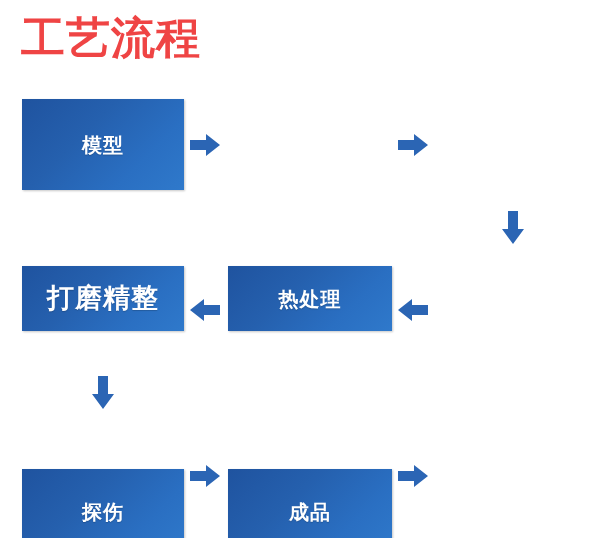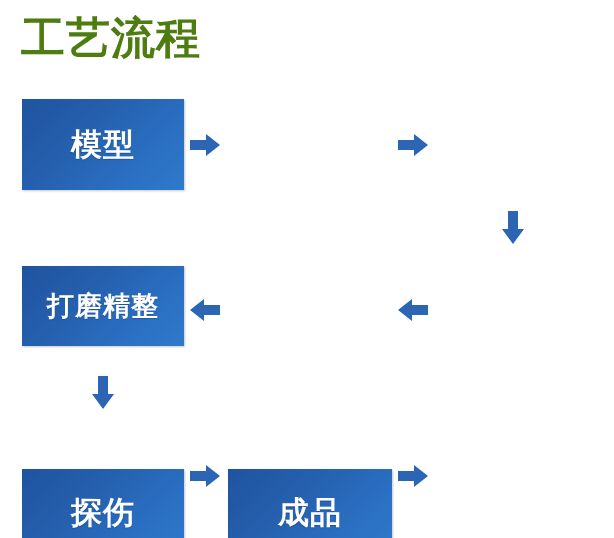--- a/index.html
+++ b/index.html
@@ -22,60 +22,60 @@
   }
 
   
   .page-title {
     position: absolute;
     left: 21px;
     top: 12px;
     font-size: 44px;
     line-height: 52px;
     font-weight: bold;
-    color: #4d7c0f;
+    color: #ef4444;
     letter-spacing: 1px;
     white-space: nowrap;
     user-select: none;
   }
 
   
   .node {
     position: absolute;
     box-sizing: border-box;
     background: linear-gradient(135deg, #1f539f 0%, #2560ae 38%, #2a6fc2 72%, #2f79cb 100%);
     box-shadow: 1px 1px 2px rgba(0,0,0,0.22);
     display: flex;
     align-items: center;
     justify-content: center;
   }
   .node-label {
     color: #ffffff;
-    font-size: 31px;
+    font-size: 20px;
     font-weight: bold;
     line-height: 1;
     letter-spacing: 1px;
     white-space: nowrap;
     text-shadow: 0 1px 1px rgba(0,0,0,0.18);
   }
   .node.wide .node-label { font-size: 27px; }
 
   
   .arrow {
     position: absolute;
     display: block;
   }
   .arrow svg { display: block; overflow: visible; }
   .arrow-shape {
     fill: #2b65b4;
   }
 
   
   .r1 { top: 99px;  height: 91px; }
-  .r2 { top: 266px; height: 80px; }
+  .r2 { top: 266px; height: 65px; }
   .r3 { top: 454px; height: 86px; margin-top: 15px; }
 
   .c1 { left: 22px;  width: 162px; }
   .c2 { left: 228px; width: 164px; }
   .c3 { left: 431px; width: 164px; }
 </style>
 </head>
 <body>
 
 <div id="flow-root">
@@ -109,20 +109,23 @@
   <div class="node r2 c1 wide">
     <span class="node-label">打磨精整</span>
   </div>
 
   <div class="arrow" style="left:190px; top:298px; width:30px; height:24px;">
     <svg width="30" height="24" viewBox="0 0 30 24" aria-hidden="true">
       <path class="arrow-shape" d="M30,7 L14,7 L14,1 L0,12 L14,23 L14,17 L30,17 Z"></path>
     </svg>
   </div>
 
+  <div class="node r2 c2">
+    <span class="node-label">热处理</span>
+  </div>
 
   <div class="arrow" style="left:398px; top:298px; width:30px; height:24px;">
     <svg width="30" height="24" viewBox="0 0 30 24" aria-hidden="true">
       <path class="arrow-shape" d="M30,7 L14,7 L14,1 L0,12 L14,23 L14,17 L30,17 Z"></path>
     </svg>
   </div>
 
 
   <div class="arrow" style="left:91px; top:376px; width:24px; height:34px;">
     <svg width="24" height="34" viewBox="0 0 24 34" aria-hidden="true">

